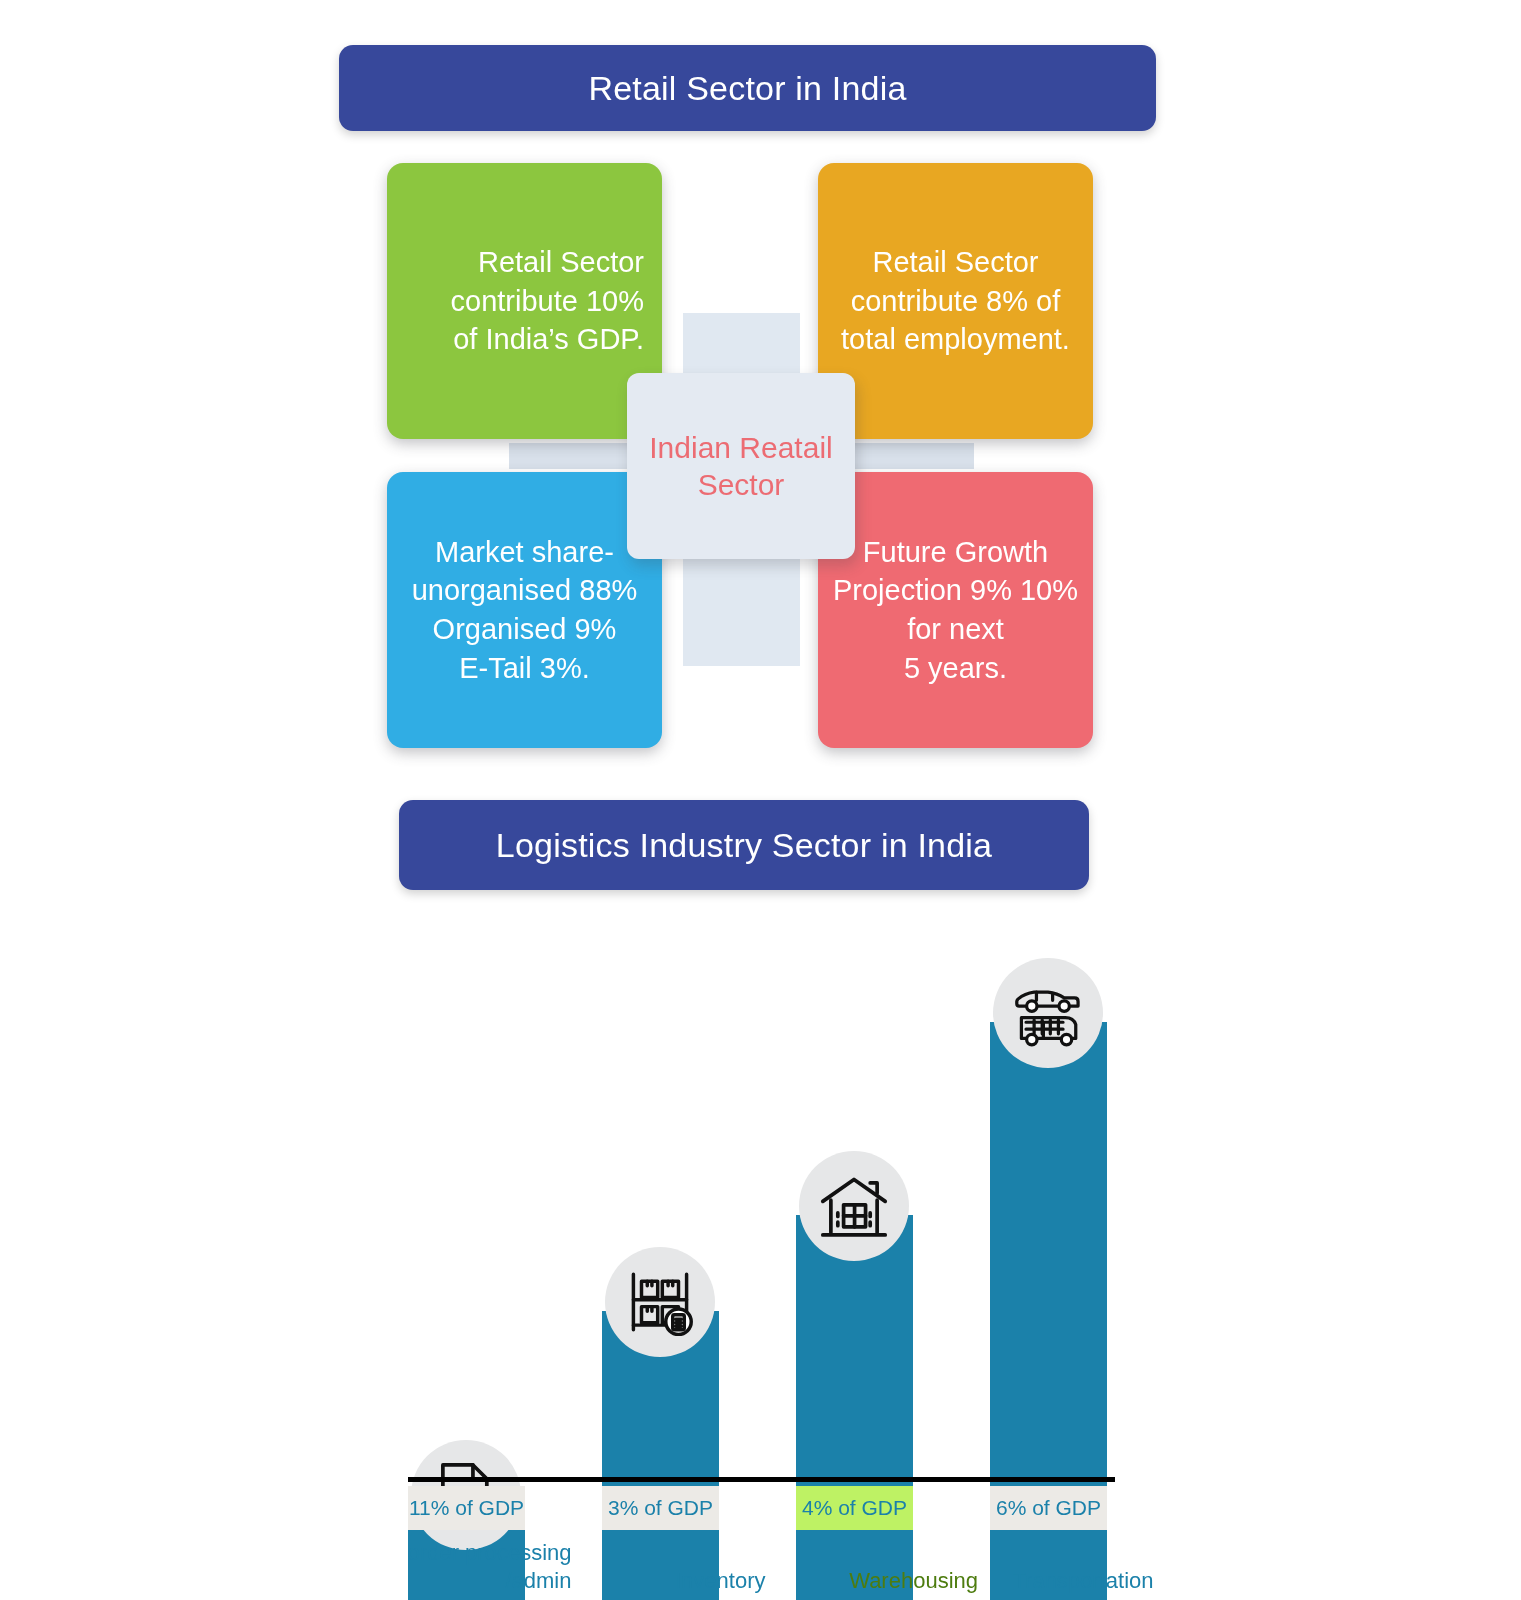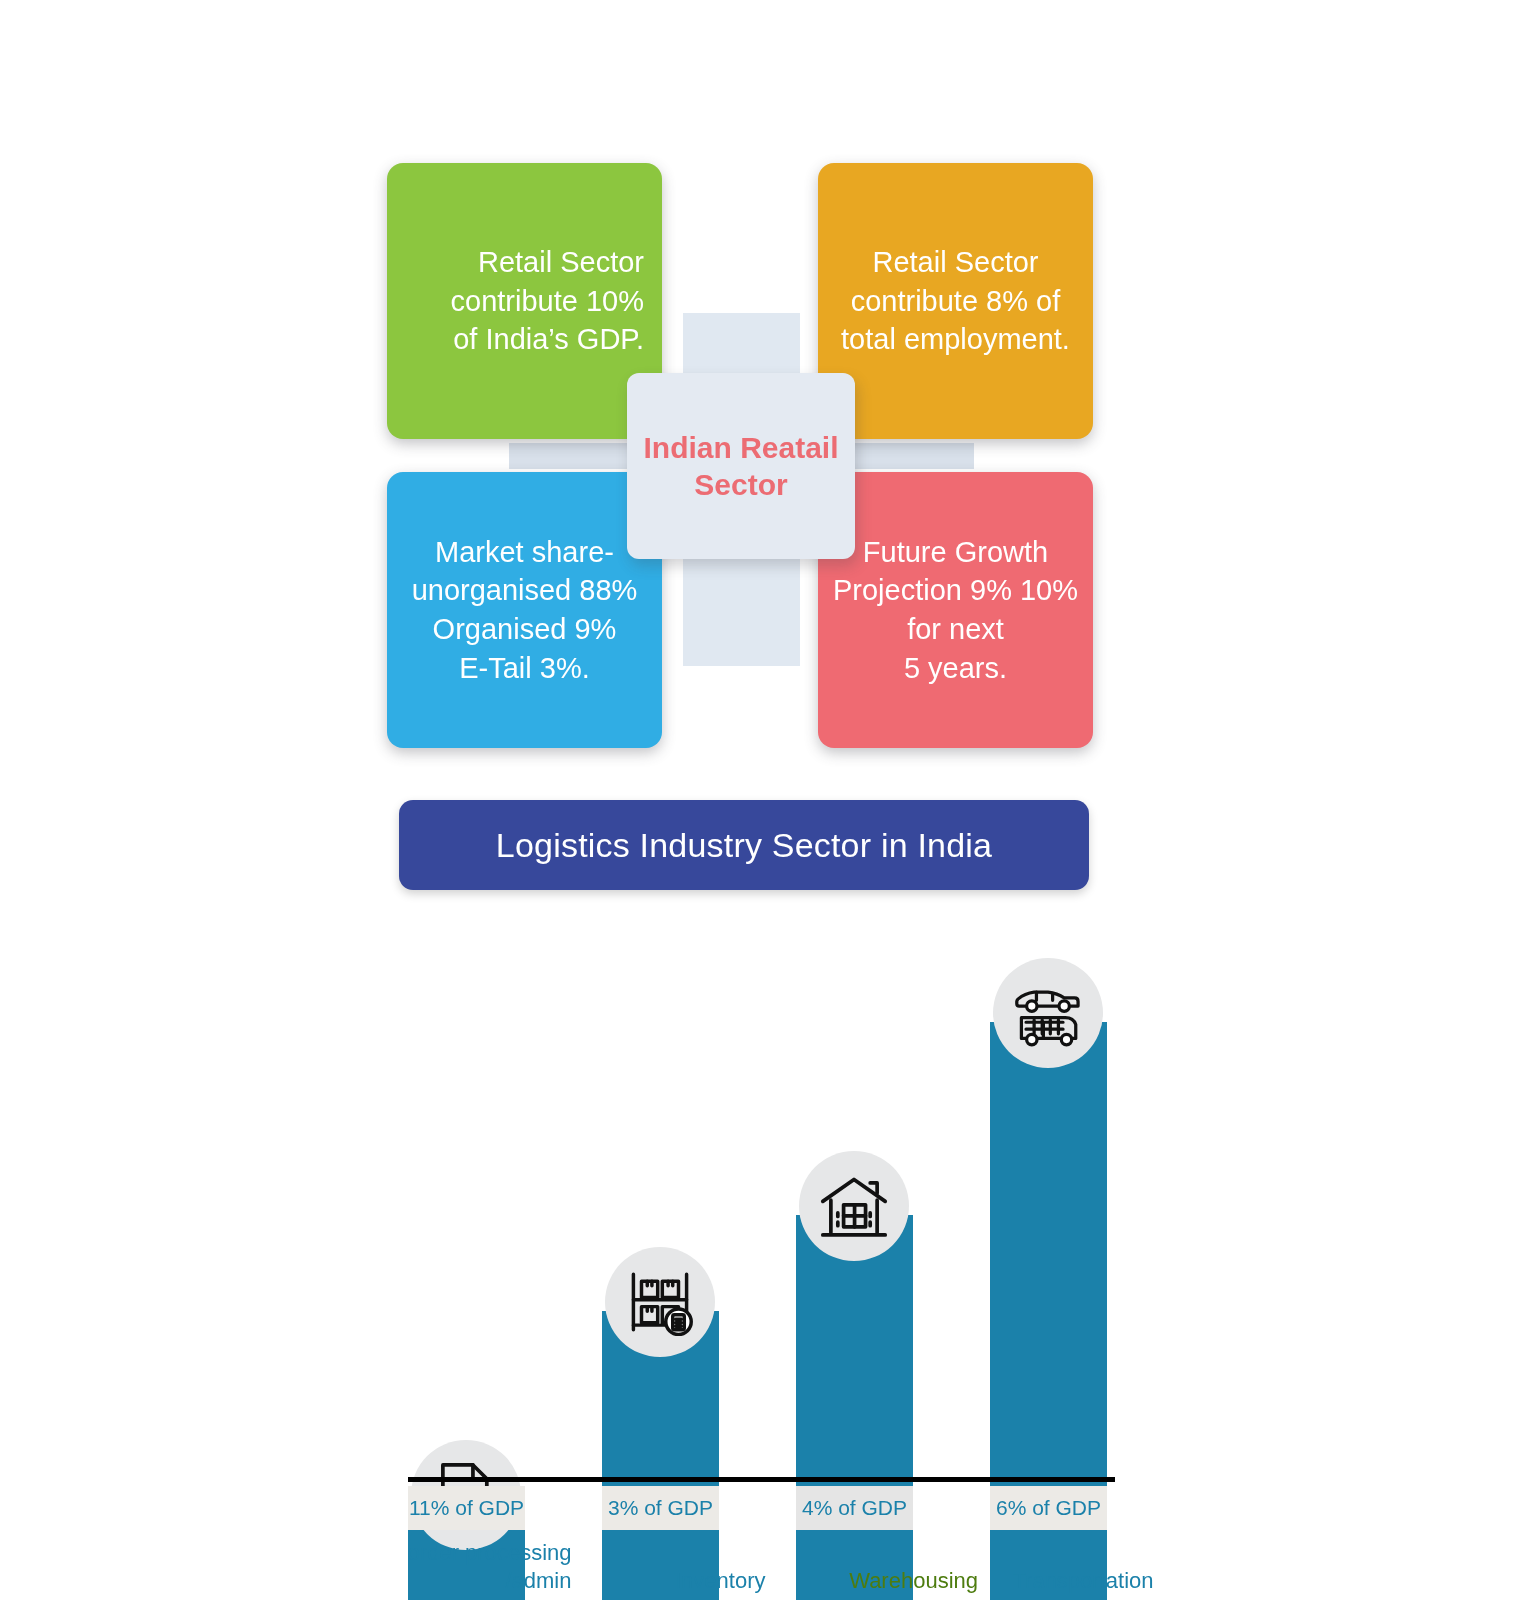--- a/index.html
+++ b/index.html
@@ -113,21 +113,20 @@
     border-radius: 12px;
     display: flex;
     align-items: center;
     justify-content: center;
     color: #ec6c73;
     font-size: 30px;
     line-height: 1.24;
     text-align: center;
     box-shadow: 3px 7px 14px rgba(60,60,70,0.22);
     z-index: 5;
-    font-weight: bold;
   }
 
   
   #chart-area {
     position: absolute;
     left: 0; top: 880px;
     width: 1521px;
     height: 720px;
   }
   .bar {
@@ -178,20 +177,21 @@
     font-size: 22px;
     line-height: 1.3;
     white-space: pre-line;
   }
 </style>
 </head>
 <body>
 
 <section id="retail-section">
 
+  <div class="banner" id="retail-banner">Retail Sector in India</div>
 
   <div class="band" id="band-vertical"></div>
   <div class="band" id="band-horizontal"></div>
 
   <div class="card" id="card-gdp" style="background: rgb(140, 198, 63);">
     <span class="card-text">Retail Sector
 contribute 10%
 of India’s GDP.</span>
   </div>
 
@@ -279,18 +279,18 @@
     </div>
 
   <div id="baseline" style="background: rgb(0, 0, 0);"></div>
 
   <div id="labels-container">
       <div class="value-label" style="left: 408px; background: rgb(236, 234, 230); color: rgb(27, 129, 170);">11% of GDP</div>
       <div class="cat-label" style="left: 361.5px; color: rgb(27, 129, 170);">order processing
 /admin</div>
       <div class="value-label" style="left: 602px; background: rgb(236, 234, 230); color: rgb(27, 129, 170);">3% of GDP</div>
       <div class="cat-label" style="left: 555.5px; color: rgb(27, 129, 170);">Inventory</div>
-      <div class="value-label" style="left: 796px; background: #e5e5e5; color: rgb(27, 129, 170);">4% of GDP</div>
+      <div class="value-label" style="left: 796px; background: #bef264; color: rgb(27, 129, 170);">4% of GDP</div>
       <div class="cat-label" style="left: 768px; color: #4d7c0f;">Warehousing</div>
       <div class="value-label" style="left: 990px; background: rgb(236, 234, 230); color: rgb(27, 129, 170);">6% of GDP</div>
       <div class="cat-label" style="left: 943.5px; color: rgb(27, 129, 170);">Transportation</div>
     </div>
 </section>
 
 </body></html>

